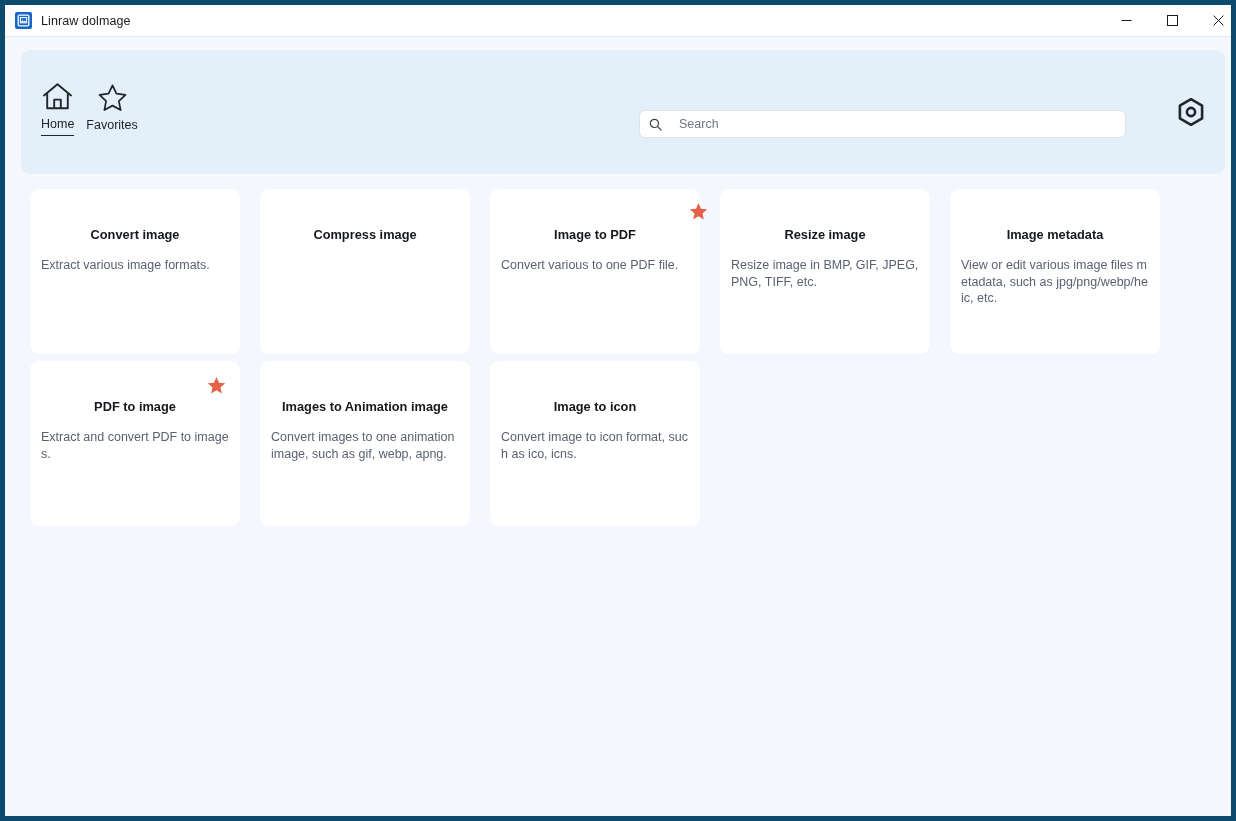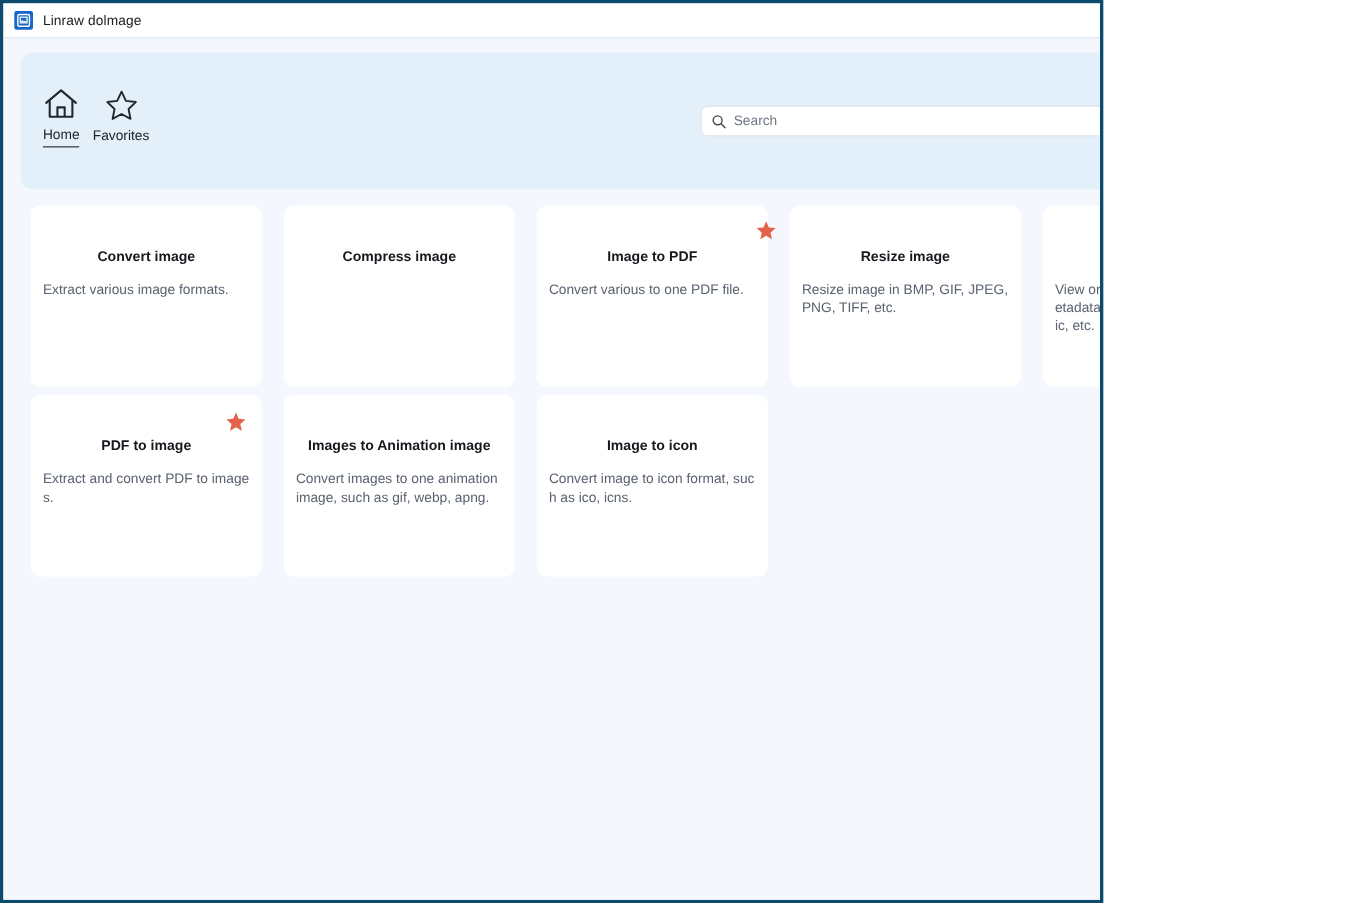--- a/index.html
+++ b/index.html
@@ -12,24 +12,24 @@
 
   body {
     font-family: "Liberation Sans", sans-serif;
     background: #ffffff;
     color: #1d1f22;
     -webkit-font-smoothing: antialiased;
   }
 
   .window {
     position: relative;
-    width: 1003px;
+    width: 1236px;
     height: 821px;
-    background: #e5e5e5;
-    border: 3px solid #0c4a6e;
+    background: #a21caf;
+    border: 5px solid #0c4a6e;
     overflow: hidden;
   }
 
   
   .titlebar {
     position: absolute;
     left: 0; top: 0;
     width: 1236px;
     height: 31px;
     background: #ffffff;
@@ -138,30 +138,30 @@
     padding-bottom: 3px;
   }
 
   .nav-item.active .nav-label {
     border-bottom: 1.6px solid #22272e;
   }
 
   .search-wrap {
     position: absolute;
     left: 618px;
-    top: 48px;
+    top: 60px;
     width: 487px;
     height: 28px;
     background: #ffffff;
     border: 1px solid #dfe4ec;
     border-radius: 6px;
     display: flex;
     align-items: center;
     padding: 0 9px;
-    gap: 7px;
+    gap: 17px;
   }
   .search-wrap svg { display: block; flex: none; }
 
   .search-input {
     flex: 1;
     border: none;
     outline: none;
     background: transparent;
     font-family: "Liberation Sans", sans-serif;
     font-size: 12.5px;

